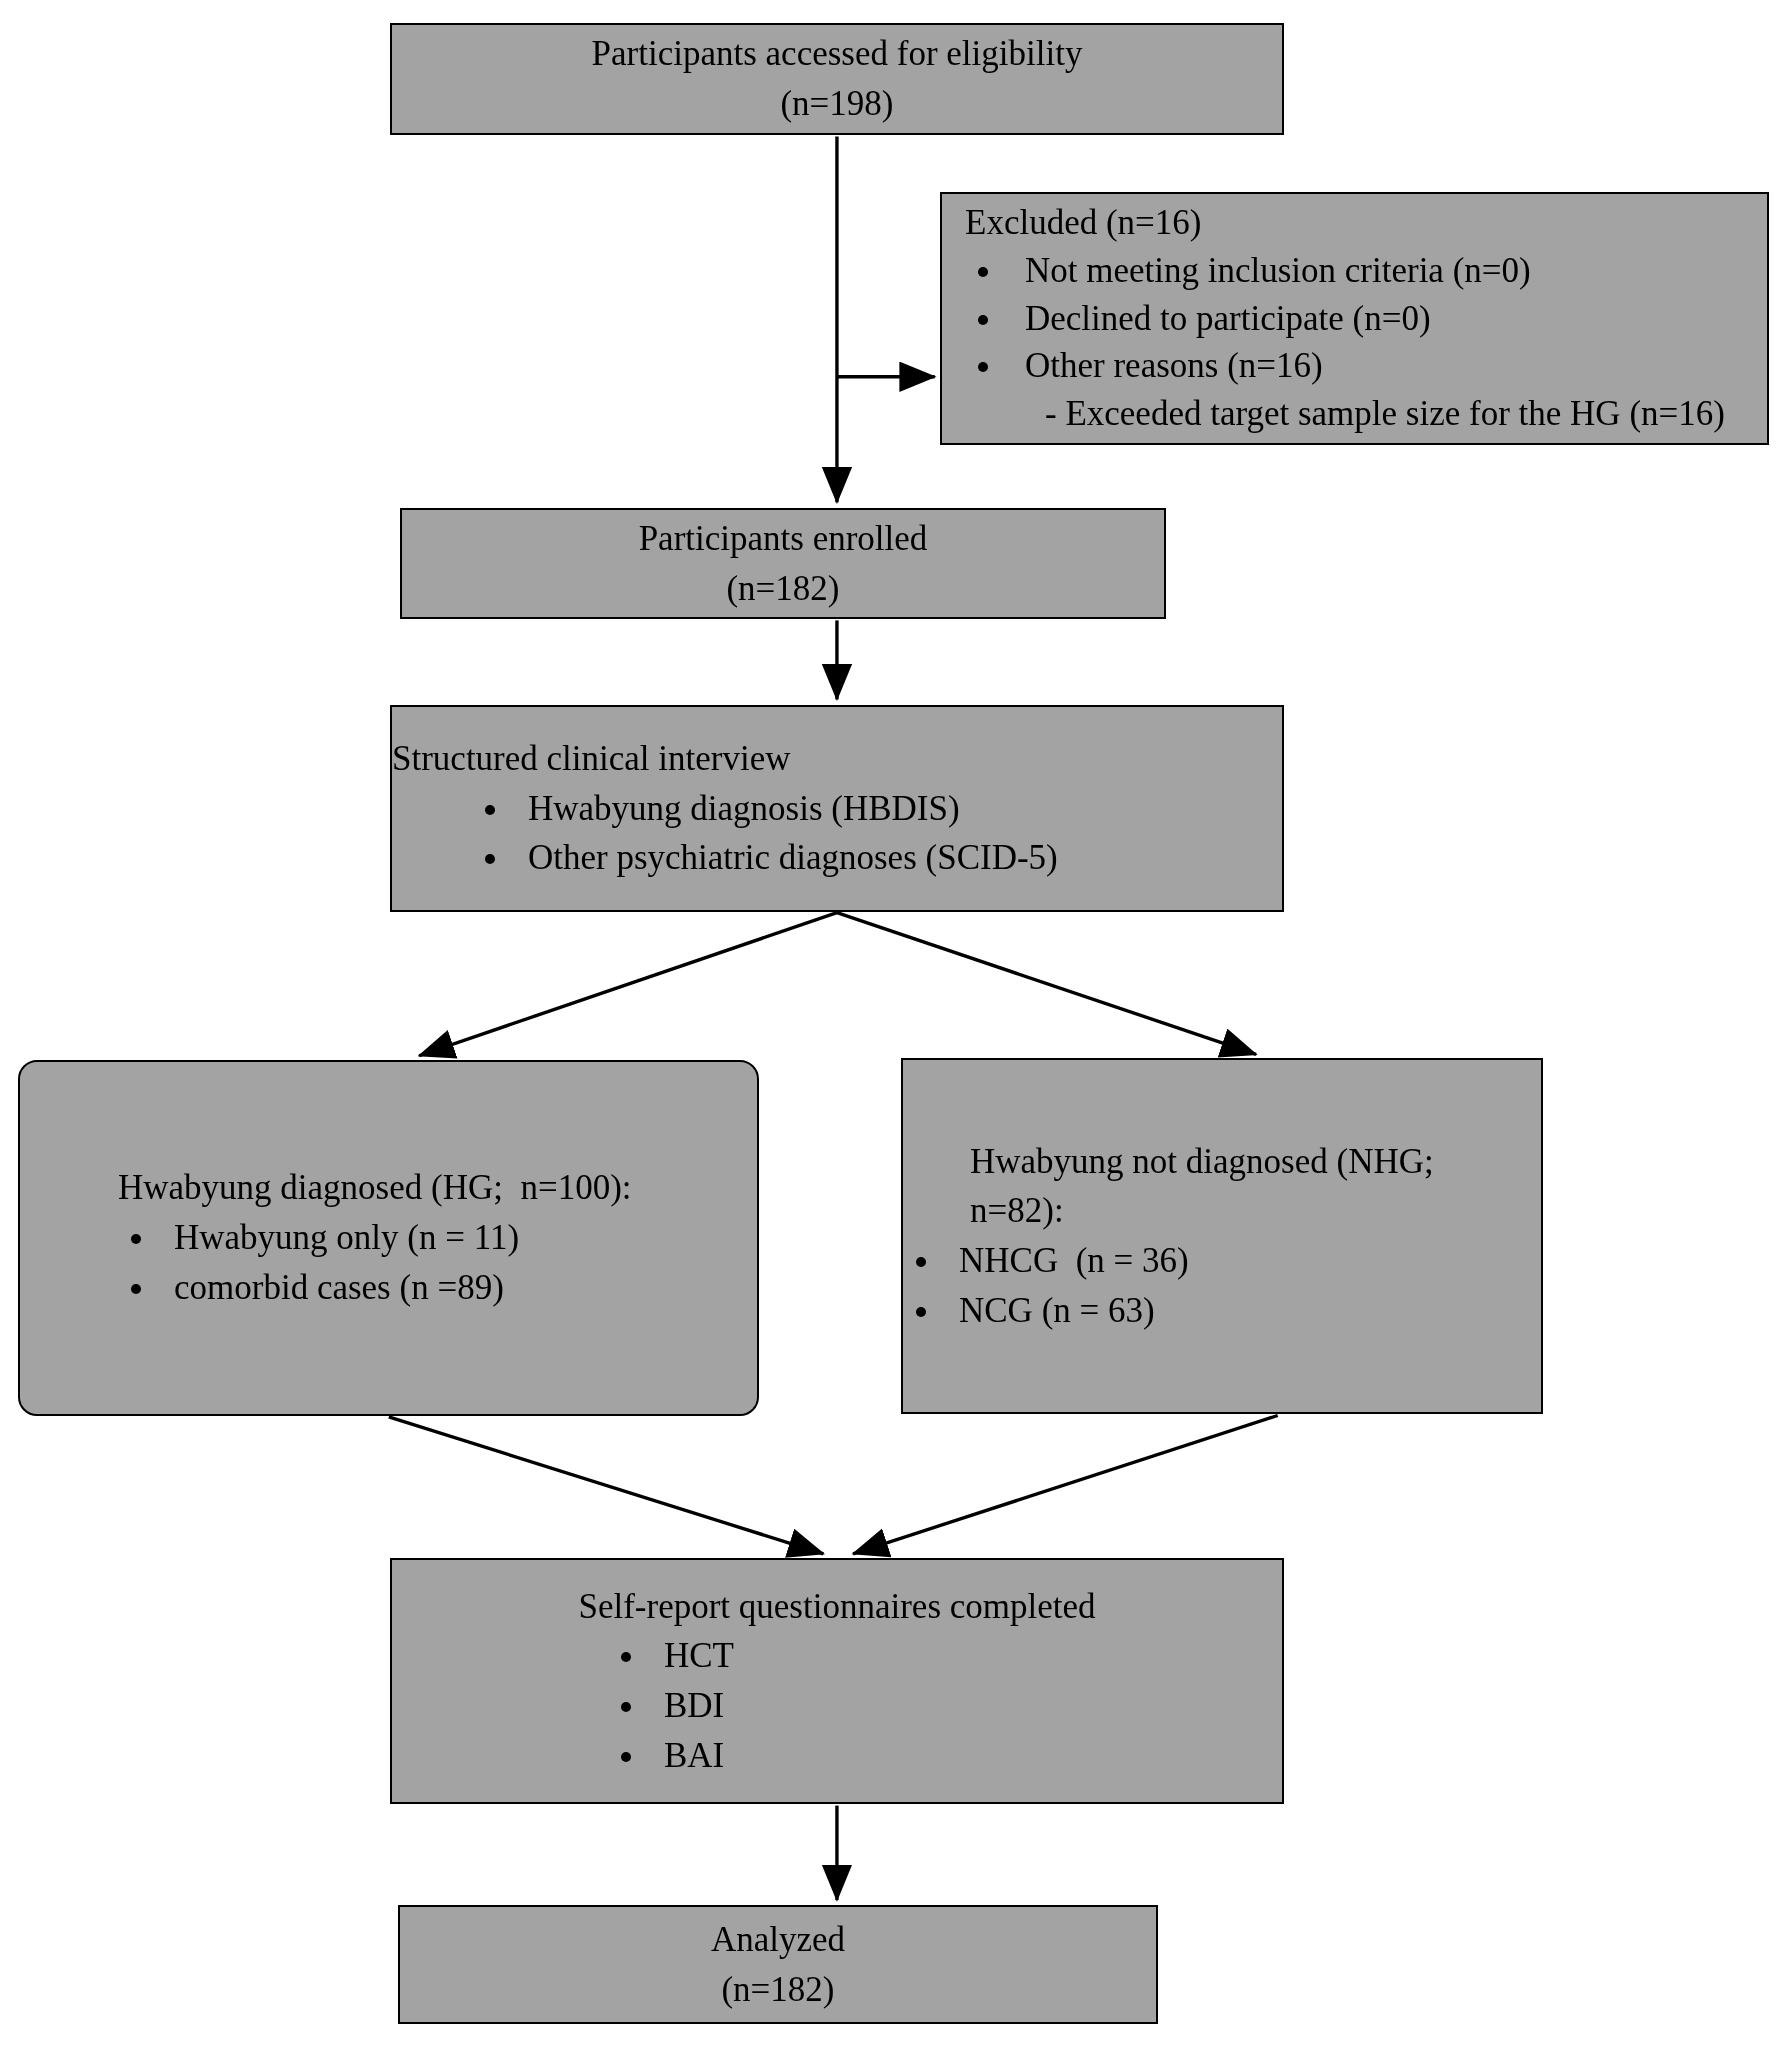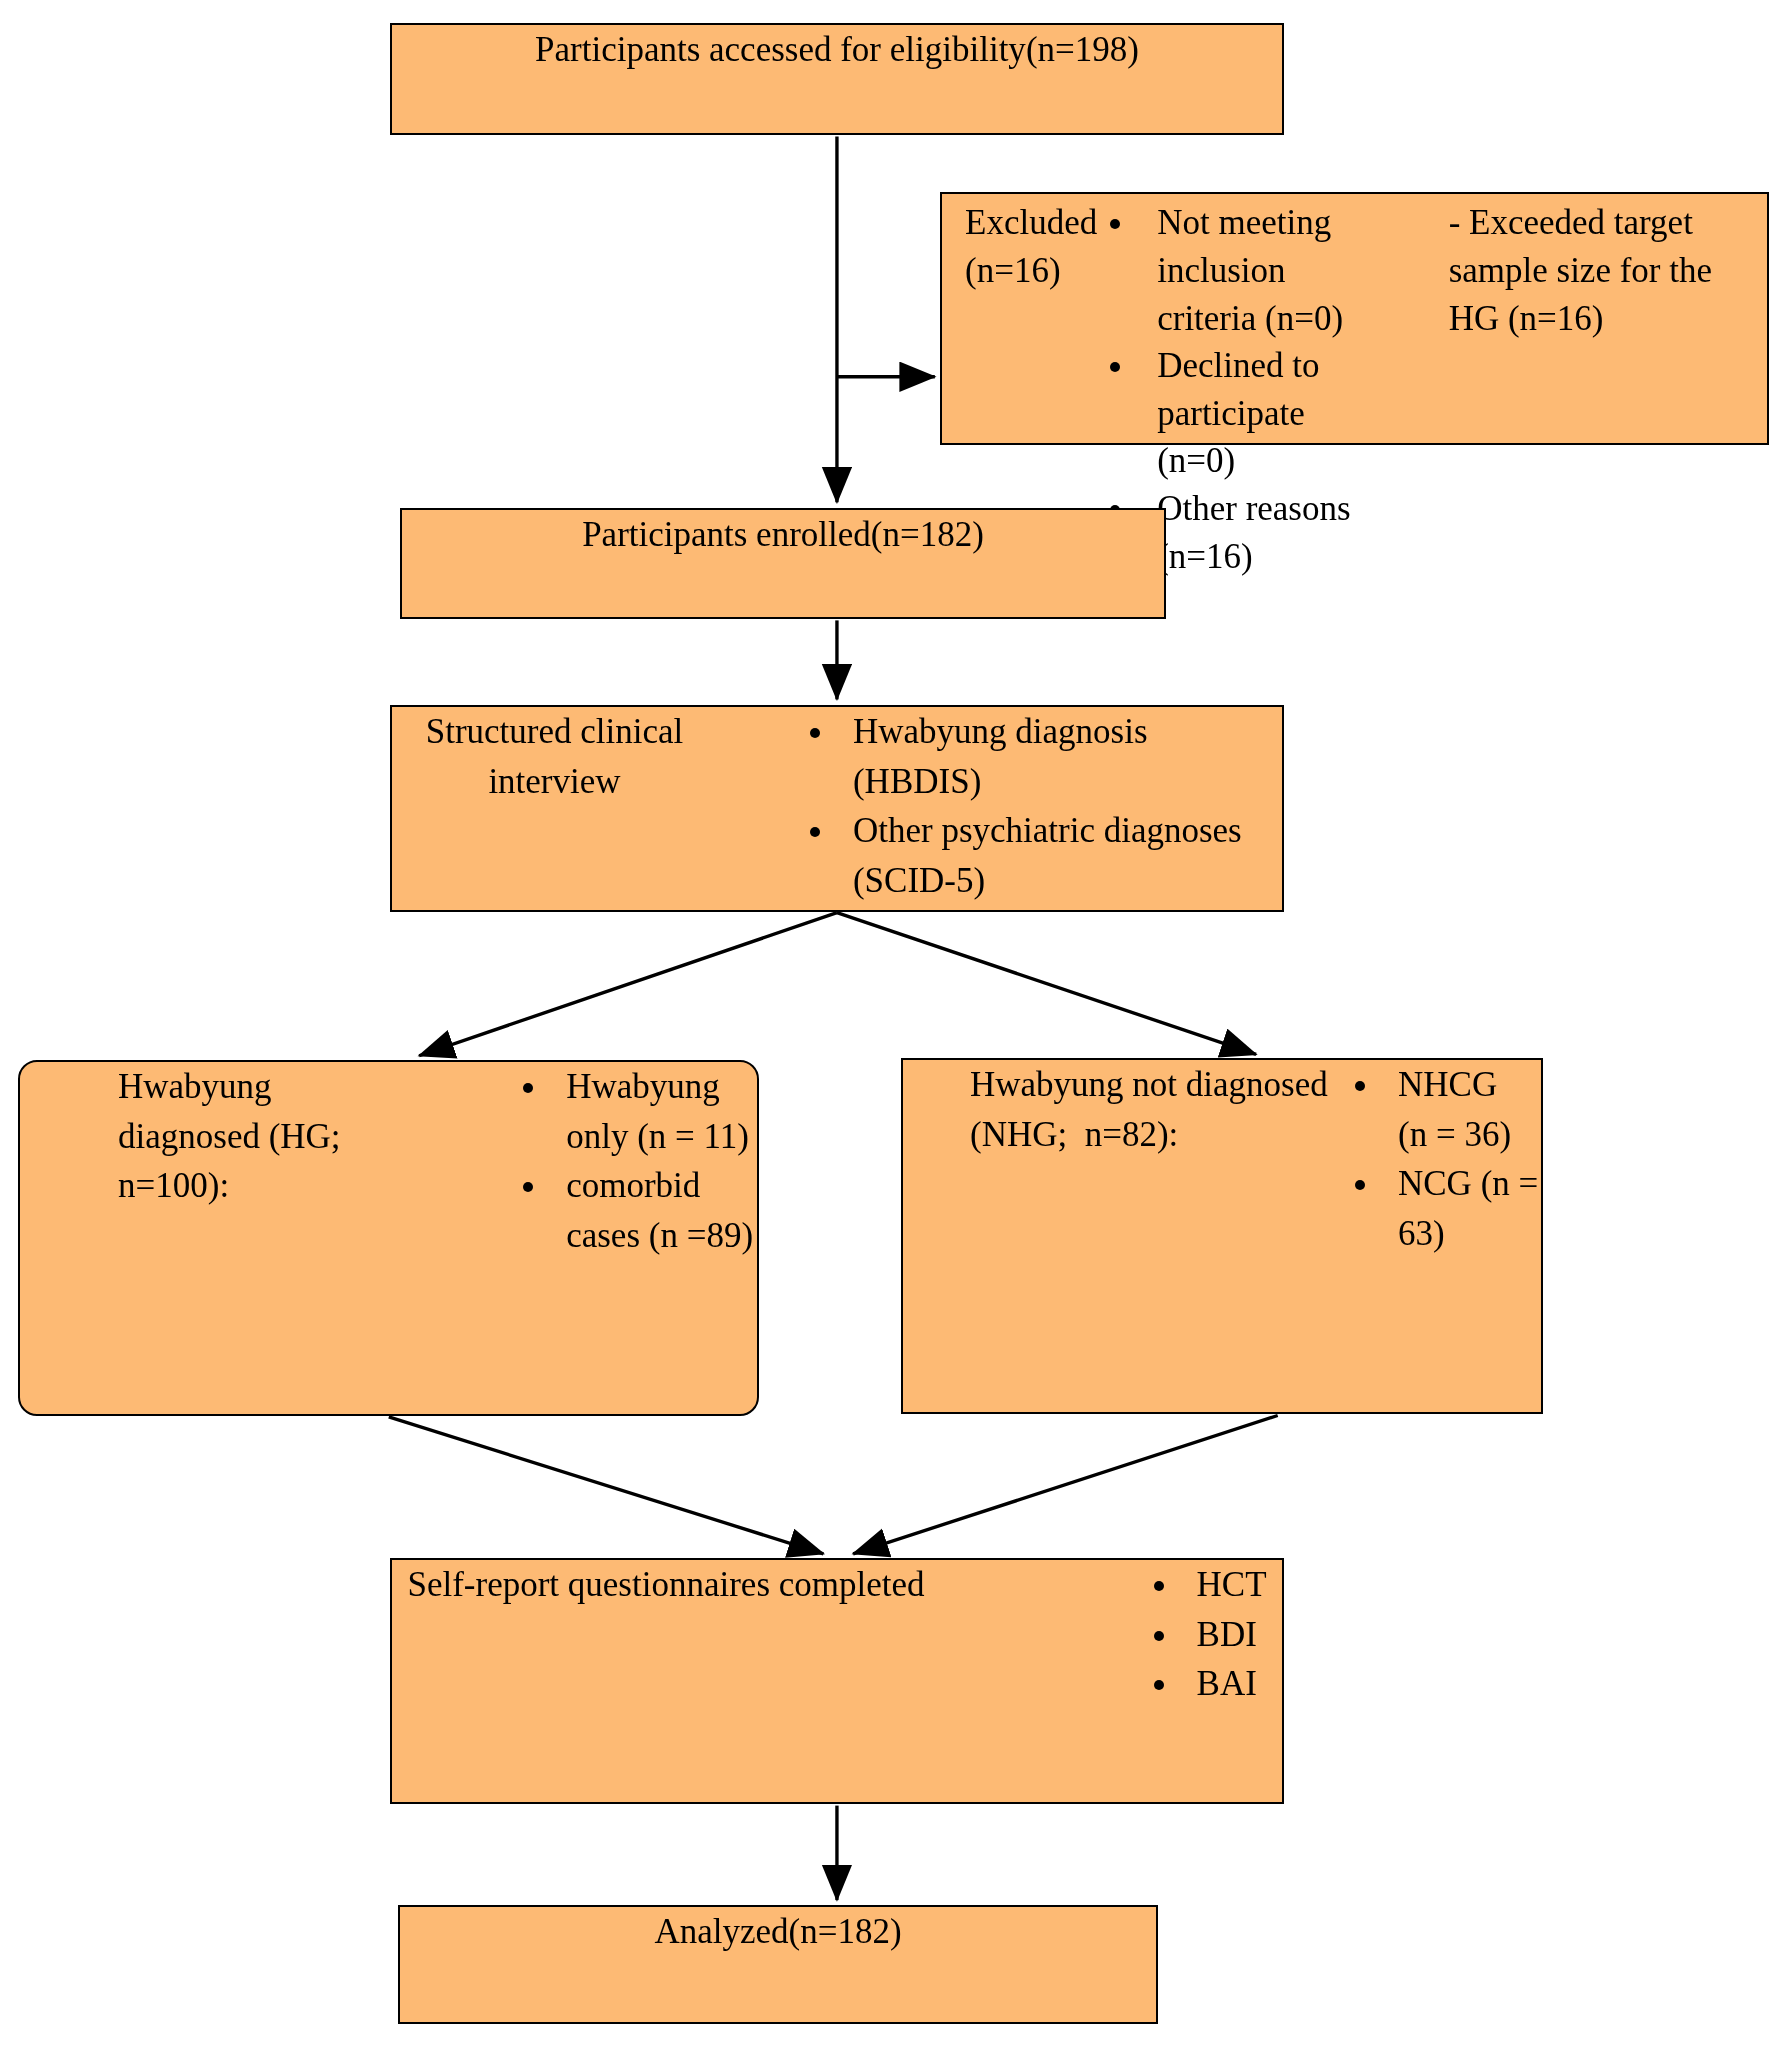--- a/index.html
+++ b/index.html
@@ -12,25 +12,25 @@
     width: 1792px;
     height: 2046px;
     background: #ffffff;
     font-family: "Liberation Serif", "DejaVu Serif", serif;
     color: #000000;
     font-size: 35px;
     line-height: 1.42;
   }
   .box {
     position: absolute;
-    background: #fdba74;
+    background: #a3a3a3;
     border: 2.7px solid #000000;
     box-sizing: border-box;
     display: flex;
-    flex-direction: row;
+    flex-direction: column;
     justify-content: center;
   }
   .box.center-text { text-align: center; }
   .box ul {
     margin: 0;
     list-style: disc outside;
   }
   .box li { padding-left: 16px; }
 
   
@@ -42,21 +42,21 @@
   .b-interview     { left: 390px;  top: 705px; width: 894px; height: 207px; }
   .b-hg            { left: 18px;   top: 1060px; width: 741px; height: 356px; border-radius: 19px; }
   .b-nhg           { left: 901px; top: 1058px; width: 642px; height: 356px; }
   .b-questionnaires{ left: 390px;  top: 1558px; width: 894px; height: 246px; }
   .b-analyzed      { left: 398px;  top: 1905px; width: 760px; height: 119px; }
 
   .b-excluded ul { padding-left: 40px; }
   .b-excluded li { padding-left: 20px; }
   .b-excluded .sub-item { margin-left: 80px; }
 
-  .b-interview .box-title { text-align: center; }
+  .b-interview .box-title { text-align: left; }
   .b-interview ul { padding-left: 120px; }
 
   .b-hg  .box-title { margin-left: 98px; }
   .b-hg  ul { padding-left: 138px; }
   .b-nhg .box-title { margin-left: 67px; }
   .b-nhg ul { }
 
   .b-questionnaires .box-title { text-align: center; }
   .b-questionnaires ul { padding-left: 256px; }
 

